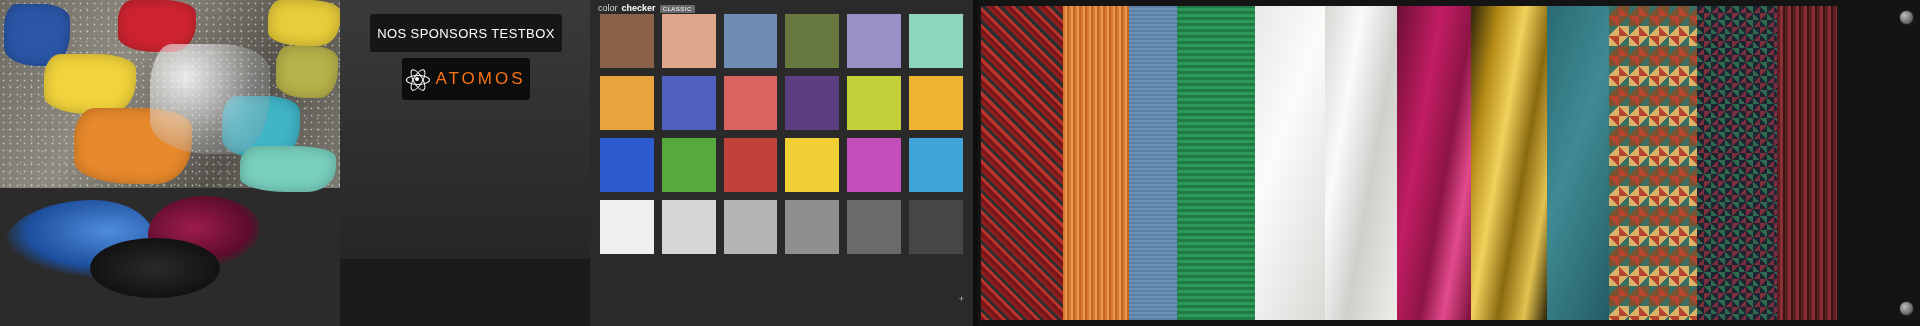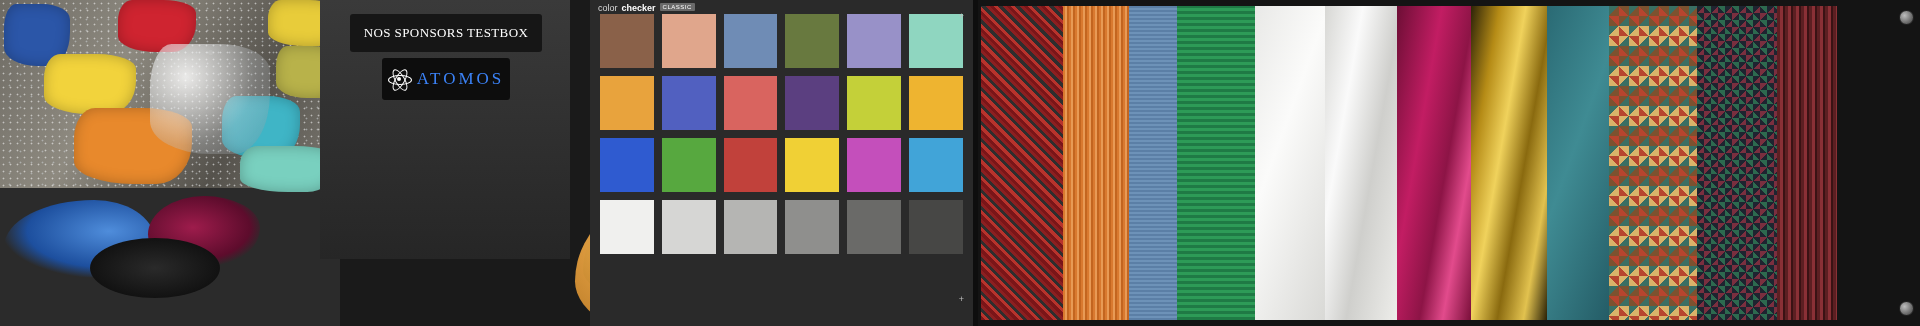--- a/index.html
+++ b/index.html
@@ -19,42 +19,42 @@
      background-image:
        radial-gradient(circle,#fff 0.6px,transparent 1.2px),
        radial-gradient(circle,#cfd4d8 0.6px,transparent 1.2px);
      background-size:7px 7px,11px 11px;background-position:0 0,4px 3px;}
   .blob{position:absolute;border-radius:18% 42% 30% 50%/40% 25% 55% 30%;filter:blur(.3px);}
   .blob.t{box-shadow:inset 0 0 14px rgba(0,0,0,.25);}
 
   .feather{position:absolute;}
 
   
-  .sponsor-panel{position:absolute;left:320px;top:0;width:250px;height:259px;
-      background:linear-gradient(180deg,#3a3a3a,#2f2f2f 55%,#262626);font-family:Liberation Serif, serif;}
+  .sponsor-panel{position:absolute;left:340px;top:0;width:250px;height:259px;
+      background:linear-gradient(180deg,#3a3a3a,#2f2f2f 55%,#262626);}
   .sponsor-sign{position:absolute;left:30px;top:14px;width:192px;height:38px;background:#161616;
       border-radius:3px;display:flex;align-items:center;justify-content:center;}
   .sponsor-sign span{color:#fff;font-size:13px;letter-spacing:.4px;white-space:nowrap;}
   .atomos-plate{position:absolute;left:62px;top:58px;width:128px;height:42px;background:#0d0d0d;
       border-radius:3px;display:flex;align-items:center;justify-content:center;gap:7px;}
-  .atomos-plate .word{color:#3b82f6;font-size:17px;letter-spacing:3px;}
+  .atomos-plate .word{color:#f97316;font-size:17px;letter-spacing:3px;}
   .atom-icon{width:22px;height:22px;position:relative;}
   .atom-icon .ring{position:absolute;left:0;top:7px;width:22px;height:8px;border:1.4px solid #fff;border-radius:50%;}
   .atom-icon .ring.r2{transform:rotate(60deg);}
   .atom-icon .ring.r3{transform:rotate(-60deg);}
   .atom-icon .nuc{position:absolute;left:9px;top:9px;width:4px;height:4px;background:#fff;border-radius:50%;}
   .head{position:absolute;left:255px;top:182px;width:250px;height:160px;border-radius:50% 50% 45% 45%/62% 62% 38% 38%;
       background:radial-gradient(ellipse at 45% 30%,#f2b95c,#d9973c 55%,#b97a27 85%);}
   .head .hair{position:absolute;left:8px;top:4px;width:234px;height:120px;border-radius:50% 50% 40% 40%/70% 70% 30% 30%;
       background:radial-gradient(ellipse at 50% 25%,#ffcf74,#e2a243 60%,#c1832c);}
   .darkstrip{position:absolute;left:340px;top:188px;width:250px;height:138px;background:#1d1d1d;}
 
   
   .cc-panel{position:absolute;left:590px;top:0;width:383px;height:326px;background:#2a2a2a;}
-  .cc-header{position:absolute;left:8px;top:3px;display:flex;align-items:flex-start;gap:4px;}
+  .cc-header{position:absolute;left:8px;top:3px;display:flex;align-items:flex-end;gap:4px;}
   .cc-header .cc1{color:#d8d8d8;font-size:9px;font-weight:400;}
   .cc-header .cc2{color:#fff;font-size:9px;font-weight:bold;}
   .cc-header .cc3{background:#6a6a6a;color:#fff;font-size:6px;padding:1px 3px;border-radius:1px;letter-spacing:.5px;}
   .cc-grid{position:absolute;left:10px;top:14px;width:363px;height:240px;display:grid;
       grid-template-columns:repeat(6,1fr);grid-template-rows:repeat(4,1fr);gap:8px;}
   .cc-grid div{width:100%;height:100%;}
   .cc-foot{position:absolute;left:0;bottom:2px;width:383px;height:22px;}
   .xrite{position:absolute;left:10px;bottom:4px;display:flex;align-items:center;gap:3px;color:#dcdcdc;font-size:9px;}
   .xrite .x{width:9px;height:9px;background:#dcdcdc;border-radius:50%;position:relative;}
   .xrite .x:after{content:"";position:absolute;left:3px;top:1.5px;width:3px;height:6px;background:#2a2a2a;

